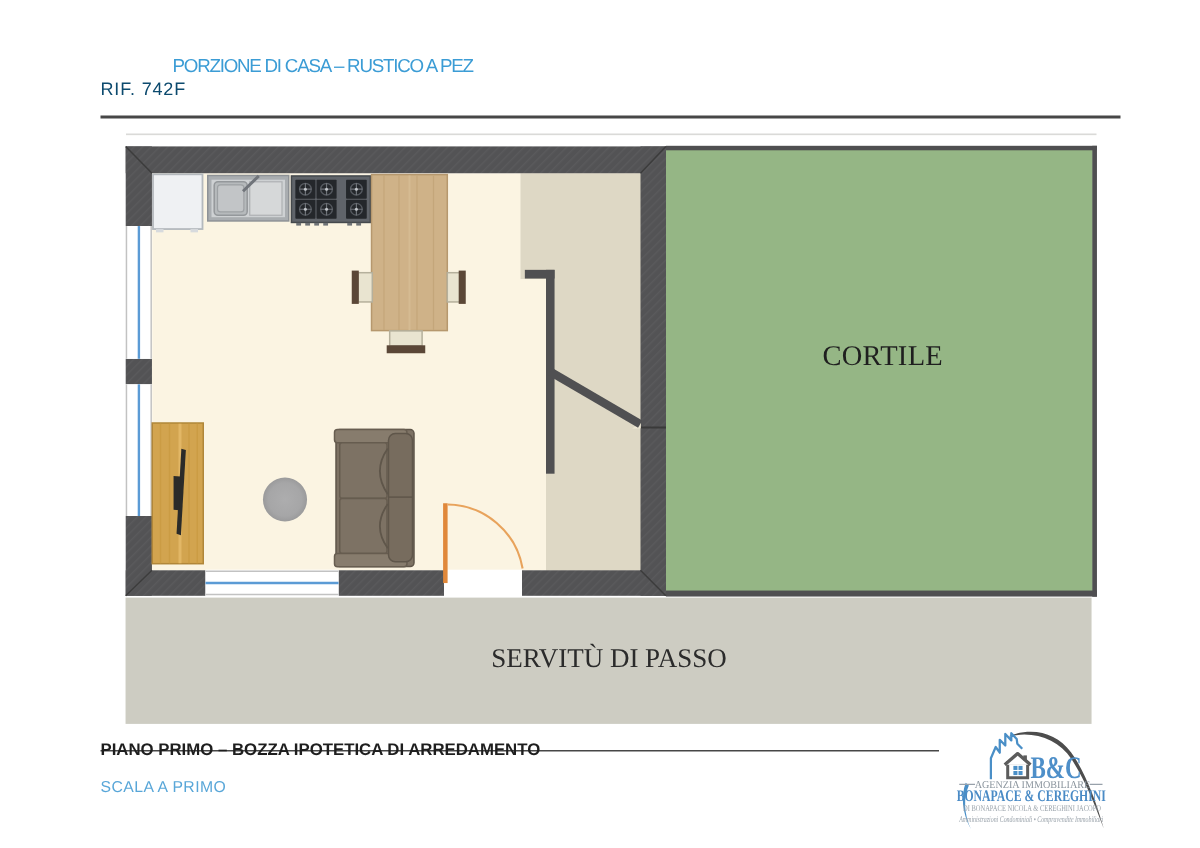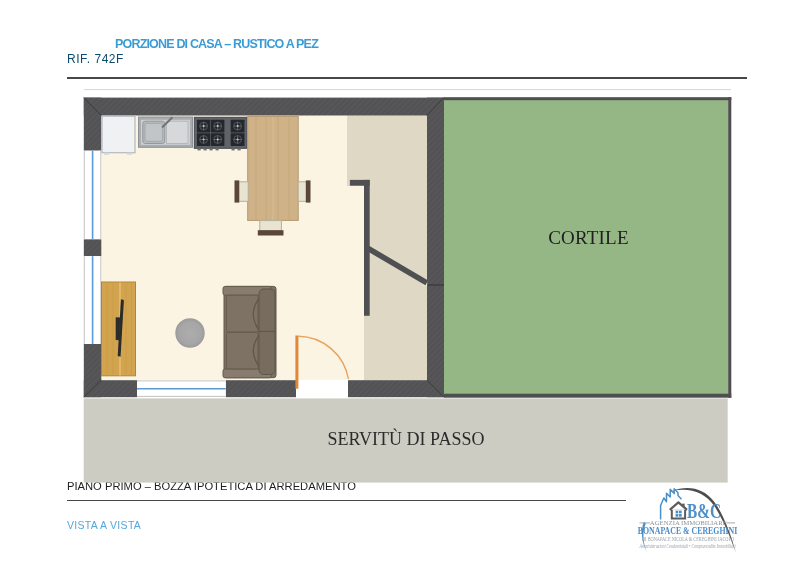--- a/index.html
+++ b/index.html
@@ -3,31 +3,31 @@
 <meta charset="utf-8">
 <style>
   html,body{margin:0;padding:0;}
   body{width:800px;height:565px;background:#ffffff;position:relative;overflow:hidden;
        font-family:"Liberation Sans", sans-serif;}
   .abs{position:absolute;}
 </style>
 </head>
 <body>
 
-<div class="abs" style="left:67px;top:36.5px;font-size:12.5px;font-weight:bold;color:#3b9cd5;letter-spacing:-0.82px;padding-left:48px;">PORZIONE DI CASA – RUSTICO A PEZ</div>
+<div class="abs" style="left:67px;top:36.5px;font-size:12.5px;font-weight:normal;color:#3b9cd5;letter-spacing:-0.82px;padding-left:48px;">PORZIONE DI CASA – RUSTICO A PEZ</div>
 
 <div class="abs" style="left:67px;top:52px;font-size:12px;color:#0c4a6e;letter-spacing:0.55px;">RIF. 742F</div>
 
 <div class="abs" style="left:67px;top:77.3px;width:680px;height:1.5px;background:#474747;"></div>
 
 <div class="abs" style="left:67px;top:499.6px;width:559px;height:1.5px;background:#474747;"></div>
 
-<div class="abs" style="left:67px;top:480px;font-size:11.2px;color:#1e1e1e;letter-spacing:0px;">PIANO PRIMO – BOZZA IPOTETICA DI ARREDAMENTO</div>
-
-<div class="abs" style="left:67px;top:519px;font-size:10.5px;color:#58a6d8;letter-spacing:0.3px;">VISTA A VISTA</div>
+<div class="abs" style="left:67px;top:494px;font-size:11.2px;color:#1e1e1e;letter-spacing:0px;font-weight:bold;">PIANO PRIMO – BOZZA IPOTETICA DI ARREDAMENTO</div>
+
+<div class="abs" style="left:67px;top:519px;font-size:10.5px;color:#58a6d8;letter-spacing:0.3px;">SCALA A PRIMO</div>
 
 <svg class="abs" style="left:0;top:0;" width="800" height="565" viewBox="0 0 800 565">
 <defs>
 <pattern id="hatch" patternUnits="userSpaceOnUse" width="4" height="4" patternTransform="rotate(45)">
   <rect width="4" height="4" fill="#535355"></rect>
   <line x1="0.5" y1="0" x2="0.5" y2="4" stroke="#5a5a5c" stroke-width="0.9"></line>
 </pattern>
 <radialGradient id="ruggrad" cx="50%" cy="50%" r="50%">
   <stop offset="0%" stop-color="#adadae"></stop>
   <stop offset="75%" stop-color="#a6a6a7"></stop>

